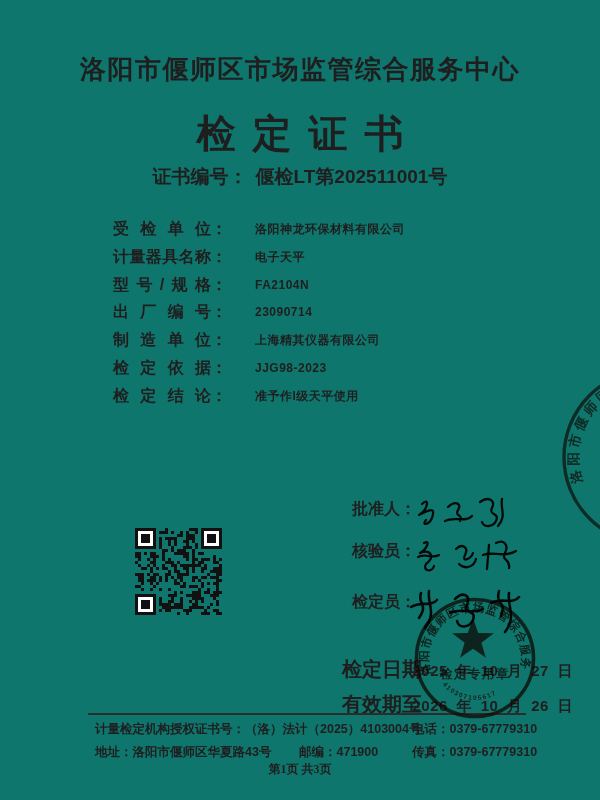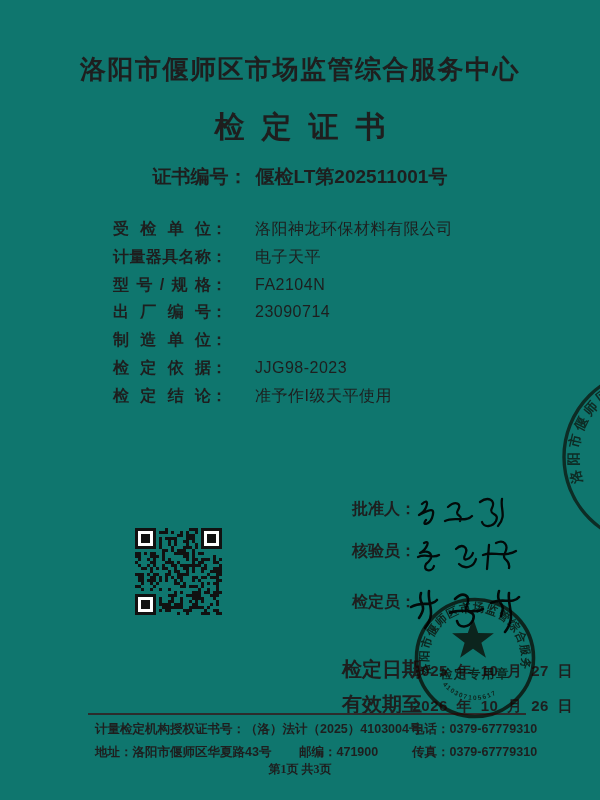--- a/index.html
+++ b/index.html
@@ -8,36 +8,36 @@
     background:#0f766e;overflow:hidden;color:#1e1e1e;
     font-family:"Liberation Sans","DejaVu Sans",sans-serif;
   }
   .abs{position:absolute;}
   .org-title{
     top:52px;left:0;width:100%;text-align:center;
     font-size:26px;font-weight:700;letter-spacing:1.5px;
   }
   .doc-title{
     top:107px;left:0;width:100%;text-align:center;
-    font-size:30px;font-weight:700;letter-spacing:17px;padding-left:17px;box-sizing:border-box;
+    font-size:39px;font-weight:700;letter-spacing:17px;padding-left:17px;box-sizing:border-box;
   }
   .cert-line{
     top:164px;left:0;width:100%;text-align:center;
     font-size:19px;font-weight:700;
   }
   .cert-line .num{margin-left:8px;}
   .field-row{left:113px;height:22px;line-height:20px;width:460px;}
   .f-label{
     display:inline-flex;justify-content:space-between;width:98px;
     font-size:16px;font-weight:700;vertical-align:middle;
   }
   .f-colon{font-size:16px;font-weight:700;vertical-align:middle;}
   .f-value{
     position:absolute;left:142px;top:1px;
-    font-size:16px;font-weight:400;letter-spacing:0.5px;white-space:nowrap;text-align:center;
+    font-size:12px;font-weight:700;letter-spacing:0.5px;white-space:nowrap;text-align:center;
   }
   .sig-label{font-size:16px;font-weight:700;}
   .sig-svg{mix-blend-mode:multiply;}
   .date-row{left:342px;white-space:nowrap;}
   .date-label{font-size:20px;font-weight:700;display:inline-block;width:66px;}
   .date-value{font-size:15px;font-weight:700;word-spacing:4px;letter-spacing:0.5px;}
   .divider{top:713px;left:88px;width:438px;height:2px;background:#2c2c2c;}
   .ft{font-size:12.5px;font-weight:700;white-space:nowrap;}
   .page-info{top:761px;left:0;width:100%;text-align:center;font-size:12px;font-weight:600;font-family:Liberation Serif, serif;}
   .seal{mix-blend-mode:multiply;opacity:0.9;z-index:6;}
@@ -93,20 +93,21 @@
       </span><span class="f-colon">：</span>
     <span class="f-value">23090714</span>
   </div>
   <div class="abs field-row" style="top:329px">
     <span class="f-label">
         <span>制</span>
         <span>造</span>
         <span>单</span>
         <span>位</span>
       </span><span class="f-colon">：</span>
+    <span class="f-value">上海精其仪器有限公司</span>
   </div>
   <div class="abs field-row" style="top:357px">
     <span class="f-label">
         <span>检</span>
         <span>定</span>
         <span>依</span>
         <span>据</span>
       </span><span class="f-colon">：</span>
     <span class="f-value">JJG98-2023</span>
   </div>

